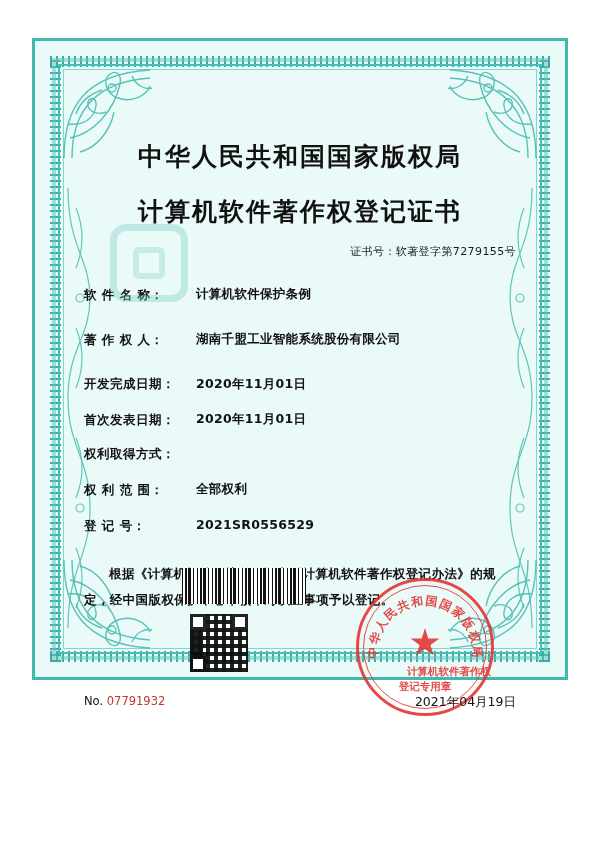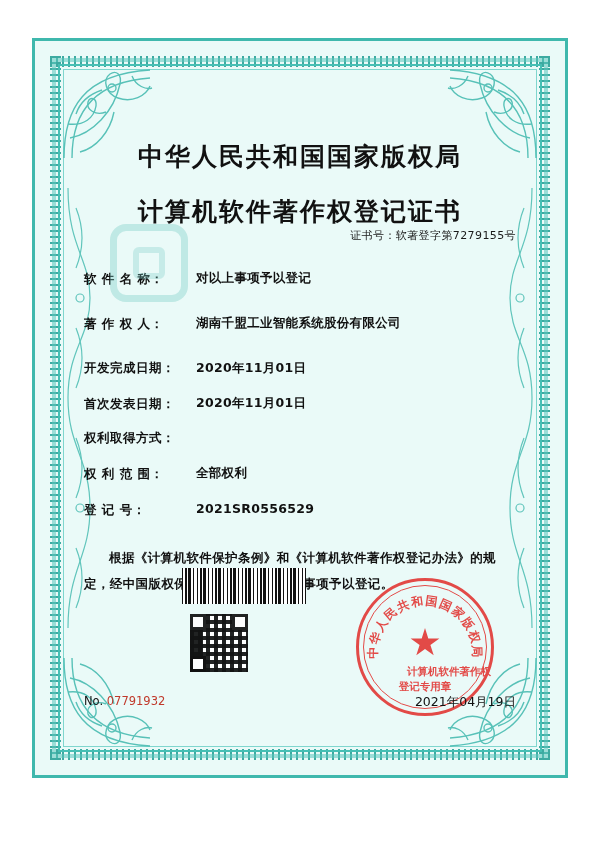--- a/index.html
+++ b/index.html
@@ -14,21 +14,21 @@
     position: relative;
     overflow: hidden;
   }
 
   
   #certificate {
     position: absolute;
     left: 32px;
     top: 38px;
     width: 536px;
-    height: 740px;
+    height: 642px;
     background: #eafaf8;
     box-sizing: border-box;
   }
   .band-outer {
     position: absolute;
     left: 0; top: 0; right: 0; bottom: 0;
     border: 3px solid #3fb8ad;
     box-sizing: border-box;
   }
   .band-greek {
@@ -114,21 +114,21 @@
   h1.title1 {
     margin: 44px 0 0 0;
     font-family: "DejaVu Serif", "Liberation Serif", serif;
     font-weight: bold;
     font-size: 25px;
     letter-spacing: 2px;
     text-align: center;
     color: #111;
   }
   h2.title2 {
-    margin: 22px 0 0 0;
+    margin: 22px 0 16px 0;
     font-family: "DejaVu Serif", "Liberation Serif", serif;
     font-weight: bold;
     font-size: 25px;
     letter-spacing: 2px;
     text-align: center;
     color: #111;
   }
 
   .certno {
     text-align: right;
@@ -386,21 +386,21 @@
 
     <div class="certno">
       <span>证书号：</span><span>软著登字第7279155号</span>
     </div>
 
     <div class="rows">
 
       <div class="row gap-top">
         <div class="lbl">软 件 名 称：</div>
         <div class="val">
-          <span>对以上事项予以登记</span>
+          <span>计算机软件保护条例</span>
         </div>
       </div>
 
       <div class="row gap-top">
         <div class="lbl">著 作 权 人：</div>
         <div class="val">湖南千盟工业智能系统股份有限公司</div>
       </div>
 
       <div class="row gap-top">
         <div class="lbl">开发完成日期：</div>

